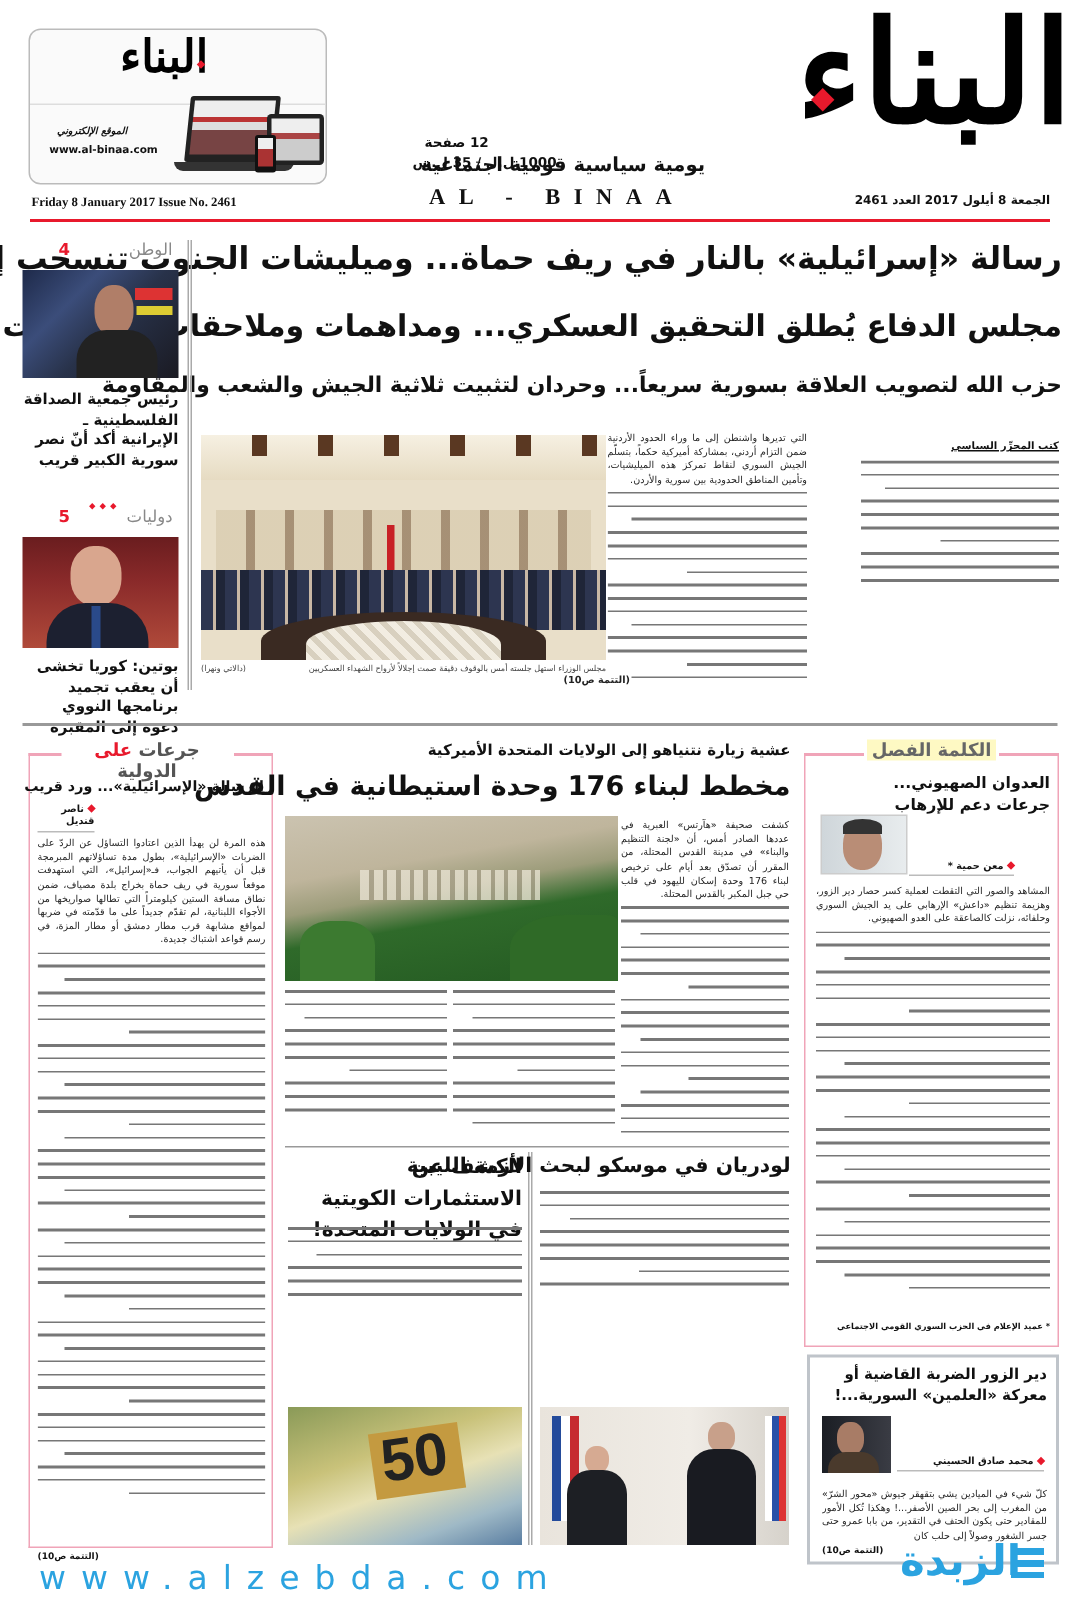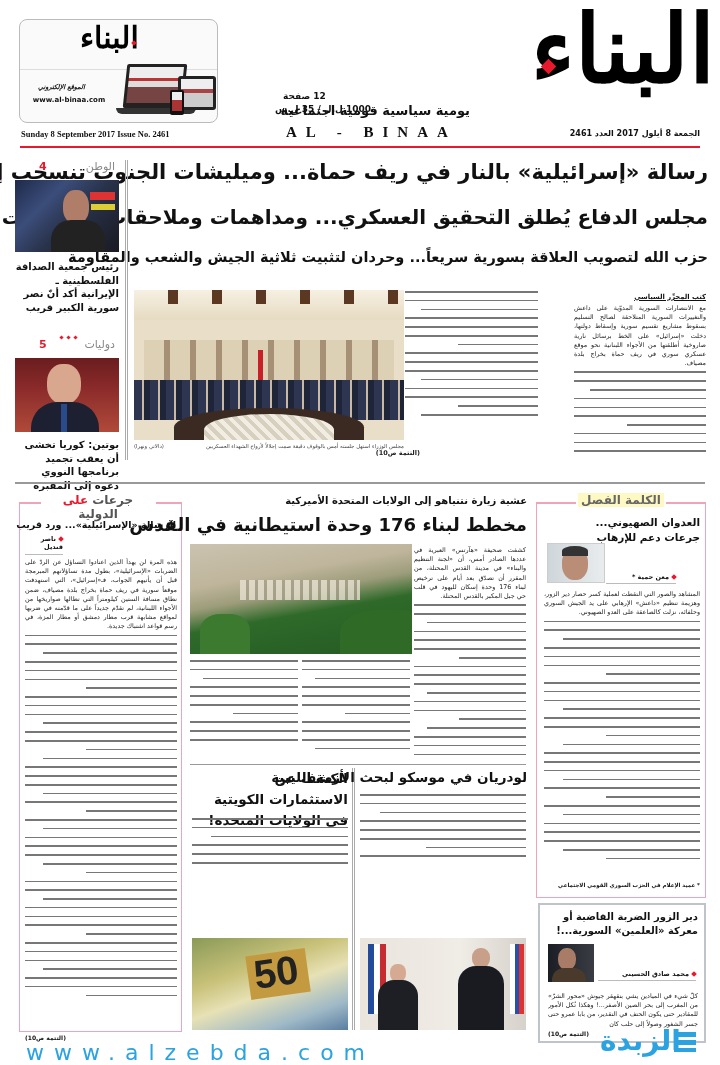--- a/index.html
+++ b/index.html
@@ -41,21 +41,21 @@
     </div>
     <div class="abs" style="left:96px;top:88px;width:80px;height:6px;background:#333;border-radius:0 0 6px 6px;"></div>
     <div class="abs" style="left:158px;top:56px;width:38px;height:34px;background:#222;border-radius:3px;">
       <div style="margin:3px;height:28px;background:linear-gradient(#eee 35%,#a44 35%,#a44 50%,#ccc 50%);"></div>
     </div>
     <div class="abs" style="left:150px;top:70px;width:14px;height:25px;background:#111;border-radius:2px;">
       <div style="margin:2px;height:19px;background:linear-gradient(#eee 40%,#a33 40%);"></div>
     </div>
   </div>
 
-  <div class="abs" style="left:21px;top:129px;font-family:'Liberation Serif',serif;font-weight:bold;font-size:8.5px;">Sunday 8 September 2017 Issue No. 2461</div>
+  <div class="abs" style="left:21px;top:129px;font-family:'Liberation Serif',serif;font-weight:bold;font-size:8.5px;">Friday 8 January 2017 Issue No. 2461</div>
   <div class="abs" style="left:286px;top:124px;font-family:'Liberation Serif',serif;font-weight:bold;font-size:15px;letter-spacing:9px;white-space:pre;">AL - BINAA</div>
   <div class="abs" style="right:20px;top:129px;font-size:8px;font-weight:bold;direction:rtl;">الجمعة 8 أيلول 2017 العدد 2461</div>
   <div class="abs" style="left:20px;top:146px;width:680px;height:2px;background:#e8192c;"></div>
 </div>
 
 <div class="abs hl" style="right:12px;top:160px;font-size:21px;letter-spacing:-0.5px;">رسالة «إسرائيلية» بالنار في ريف حماة... وميليشات الجنوب تنسحب إلى الأردن</div>
 <div class="abs hl" style="right:12px;top:205px;font-size:20px;letter-spacing:-0.5px;">مجلس الدفاع يُطلق التحقيق العسكري... ومداهمات وملاحقات واحتمالات مفتوحة</div>
 <div class="abs hl" style="right:12px;top:249px;font-size:14.5px;letter-spacing:-0.3px;">حزب الله لتصويب العلاقة بسورية سريعاً... وحردان لتثبيت ثلاثية الجيش والشعب والمقاومة</div>
 
 <div class="abs" style="left:15px;top:160px;width:104px;height:300px;">
@@ -81,35 +81,35 @@
       <div style="position:absolute;left:16px;top:44px;width:68px;height:34px;border-radius:26px 26px 0 0;background:#1c2030;"></div>
       <div style="position:absolute;left:46px;top:46px;width:6px;height:28px;background:#2a4a8a;"></div>
     </div>
   </div>
   <div class="abs hl" style="left:0;top:278px;width:104px;font-size:10px;line-height:13.5px;white-space:normal;text-align:right;">بوتين: كوريا تخشى أن يعقب تجميد برنامجها النووي دعوة إلى المقبرة</div>
 </div>
 <div class="abs" style="left:125px;top:160px;width:3px;height:300px;border-left:1px solid #aaa;border-right:1px solid #aaa;"></div>
 
 <div class="abs rtl" style="right:14px;top:293px;font-size:6.8px;font-weight:bold;text-decoration:underline;">كتب المحرِّر السياسي</div>
 <div class="body-text abs" style="right:14px;top:304px;width:132px;height:154px;">
-  <span>مع الانتصارات السورية المدوّية على داعش والتغييرات السورية المتلاحقة لصالح التسليم بسقوط مشاريع تقسيم سورية وإسقاط دولتها، دخلت «إسرائيل» على الخط برسائل نارية صاروخية أطلقتها من الأجواء اللبنانية نحو موقع عسكري سوري في ريف حماة بخراج بلدة مصياف.</span>
   <div class="lines" style="position:relative;height:100px;margin-top:3px;">
       <i></i>
       <i></i>
       <i></i>
       <i></i>
       <i></i>
       <i></i>
       <i></i>
       <i></i>
       <i></i>
       <i></i>
     </div>
 </div>
 <div class="body-text abs" style="left:405px;top:288px;width:133px;height:170px;">
+  <span>التي تديرها واشنطن إلى ما وراء الحدود الأردنية ضمن التزام أردني، بمشاركة أميركية حكماً، بتسلّم الجيش السوري لنقاط تمركز هذه الميليشيات، وتأمين المناطق الحدودية بين سورية والأردن.</span>
   <div class="lines" style="position:relative;height:130px;margin-top:3px;">
       <i></i>
       <i></i>
       <i></i>
       <i></i>
       <i></i>
       <i></i>
       <i></i>
       <i></i>
       <i></i>

